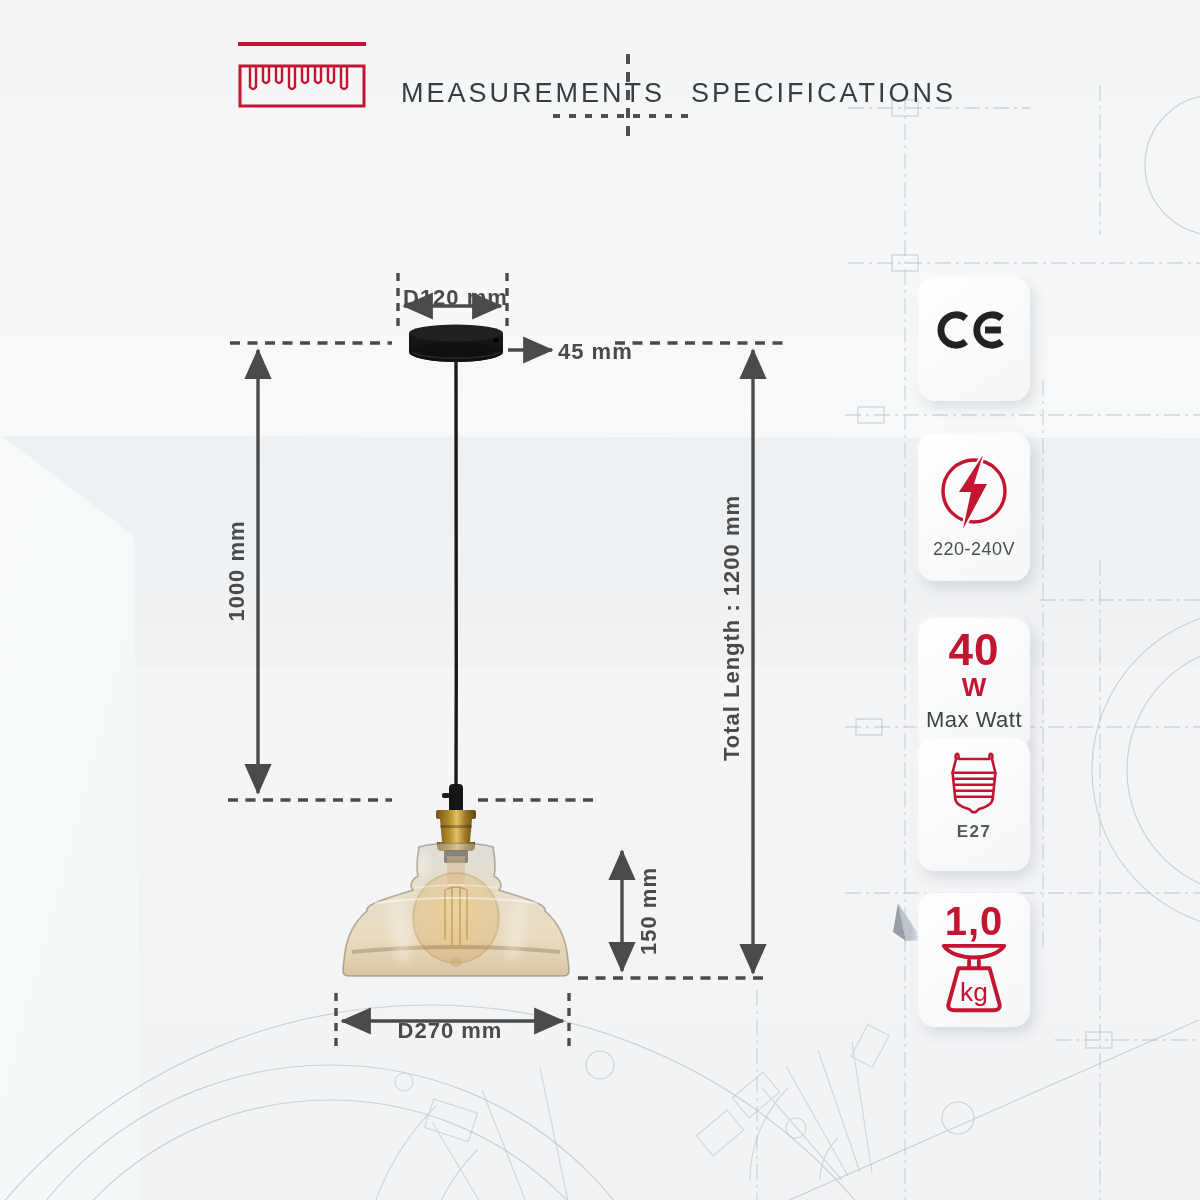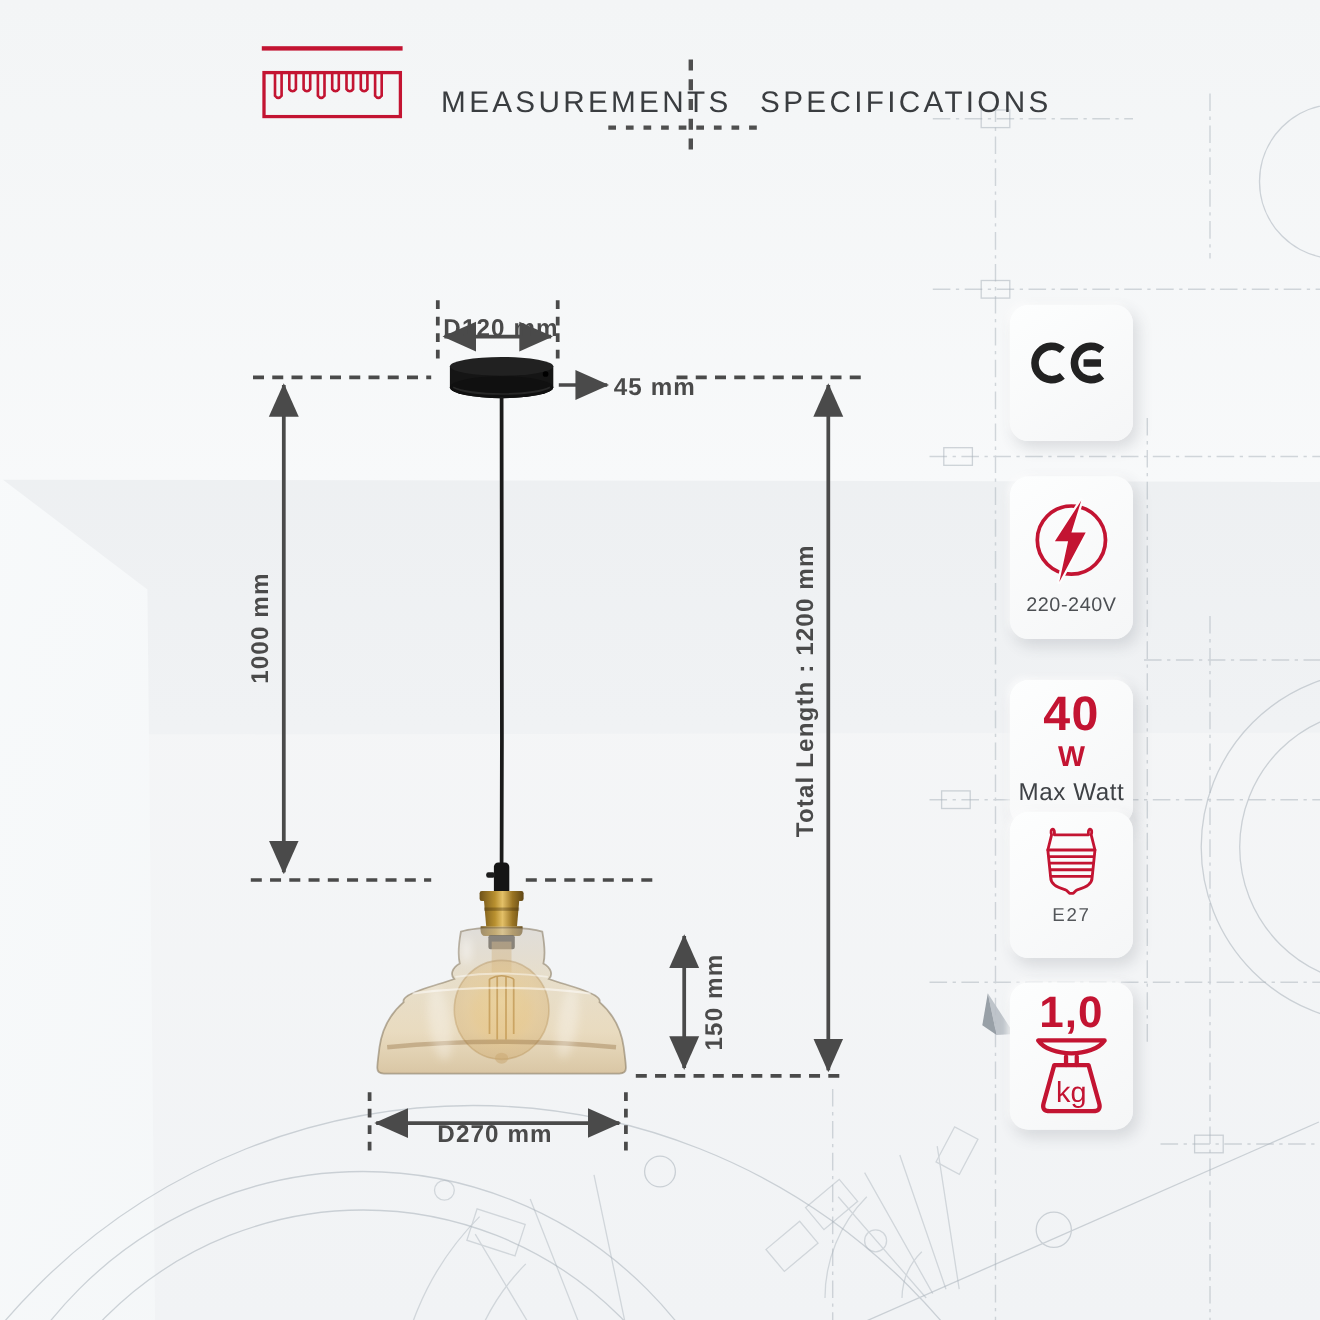--- a/index.html
+++ b/index.html
@@ -41,21 +41,21 @@
   }
   .dim.center{text-align:center;}
   .vdim{transform:translate(-50%,-50%) rotate(-90deg);transform-origin:center;}
   
   .badge{
     position:absolute;left:918px;width:112px;border-radius:17px;
     background:linear-gradient(145deg,#fdfefe 0%,#f5f6f7 100%);
     box-shadow:4px 6px 14px rgba(60,70,80,.16), -2px -2px 6px rgba(255,255,255,.85);
     display:flex;flex-direction:column;align-items:center;
   }
-  .badge .cap-label{font-size:17px;color:#53565a;letter-spacing:1.5px;}
+  .badge .cap-label{font-size:17px;color:#53565a;letter-spacing:1.5px;font-weight:bold;}
   .volt-label{font-size:18px;color:#4c4f53;letter-spacing:.5px;margin-top:2px;}
   .watt-num{font-size:44px;font-weight:700;color:#c31432;line-height:1;margin-top:10px;letter-spacing:1px;}
   .watt-unit{font-size:26px;font-weight:700;color:#c31432;line-height:1;margin-top:2px;}
   .watt-label{font-size:22px;color:#3f4246;margin-top:7px;letter-spacing:.5px;}
   .kg-num{font-size:40px;font-weight:700;color:#c31432;line-height:1;margin-top:8px;letter-spacing:1px;}
 </style>
 </head>
 <body>
 
 <div class="plane ceiling"></div>

